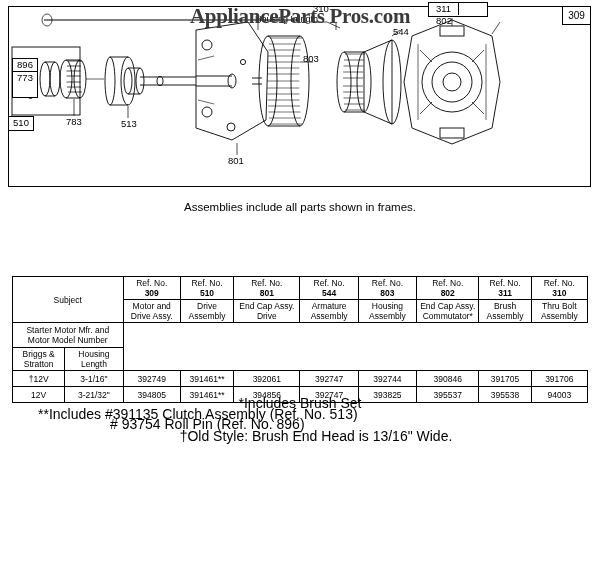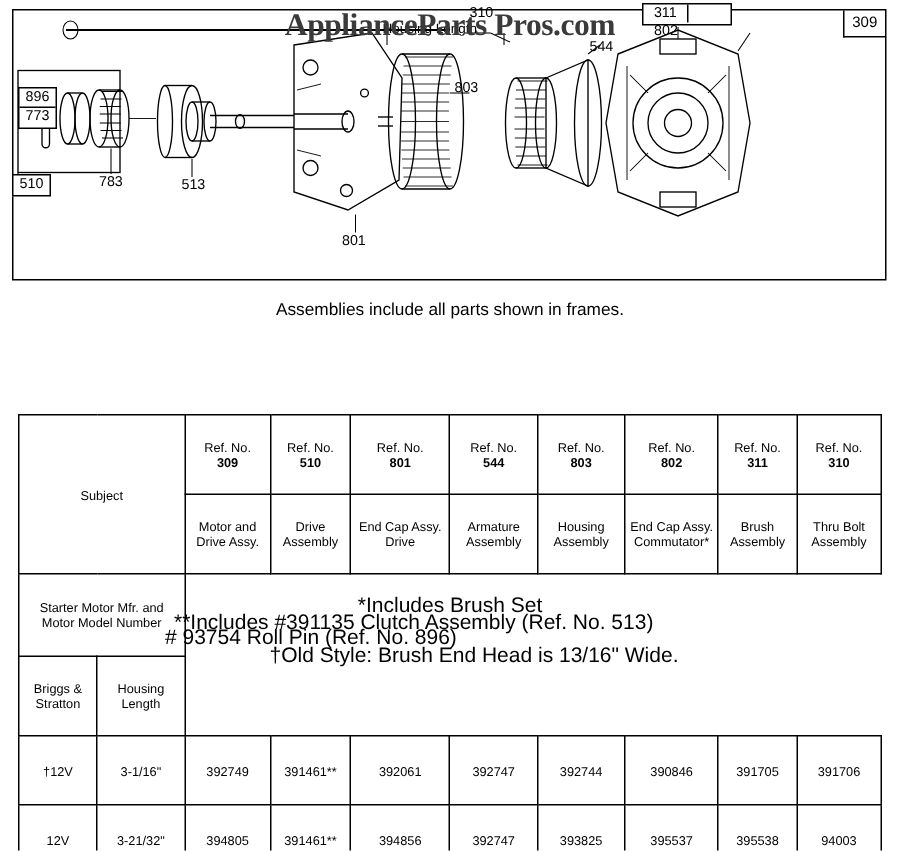--- a/index.html
+++ b/index.html
@@ -95,21 +95,21 @@
     width: 576px;
   }
   table.parts {
     border-collapse: collapse;
     width: 576px;
     font-size: 8.5px;
     table-layout: fixed;
   }
   table.parts td, table.parts th {
     border: 1px solid #000;
-    padding: 16px 2px;
+    padding: 1px 2px;
     text-align: center;
     vertical-align: middle;
     font-weight: normal;
     line-height: 10px;
     height: 13px;
   }
   .hdr-sub {
     font-weight: bold;
     font-size: 8.5px;
   }
@@ -121,21 +121,21 @@
   .footnotes {
     position: absolute;
     left: 0;
     top: 398px;
     width: 600px;
     font-size: 14px;
     line-height: 10.5px;
   }
   .fn-center { text-align: center; }
   .fn-block {
-    margin-left: 116px;
+    margin-left: 38px;
   }
   .fn-note {
     margin-top: 5px;
     text-align: center;
   }
   .fn-note b { font-weight: bold; }
   .fn-old {
     text-align: center;
     margin-top: 1px;
     padding-left: 32px;
@@ -300,21 +300,21 @@
 <div class="callout plain" style="left:393px; top:26px;">544</div>
 <div class="callout plain" style="left:228px; top:155px;">801</div>
 <div class="callout plain" style="left:121px; top:118px;">513</div>
 <div class="callout plain" style="left:66px; top:116px;">783</div>
 
 <div class="lbl-split" style="left:428px; top:2px; width:60px; height:15px;">
   <div style="float:left; width:29px; border-right:1px solid #000;">311</div>
   <div style="float:left; width:30px;">802</div>
 </div>
 
-<div class="lbl-split" style="left:12px; top:58px; width:26px; height:28px;">
+<div class="lbl-split" style="left:12px; top:58px; width:26px; height:40px;">
   <div>896</div>
   <div class="divider">773</div>
 </div>
 
 <div class="lbl-split" style="left:8px; top:116px; width:26px; height:15px;">
   <div>510</div>
 </div>
 
 <div class="watermark">ApplianceParts Pros.com</div>
 

